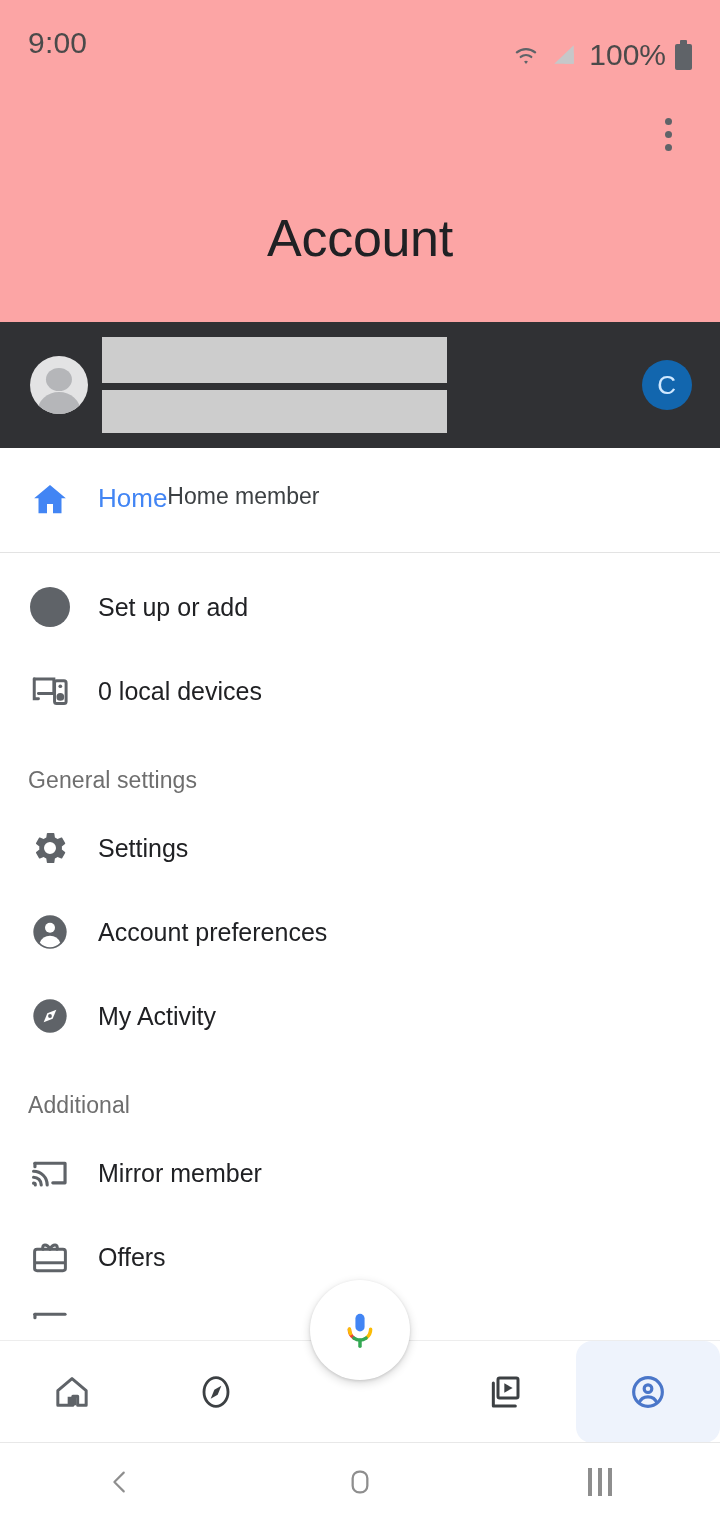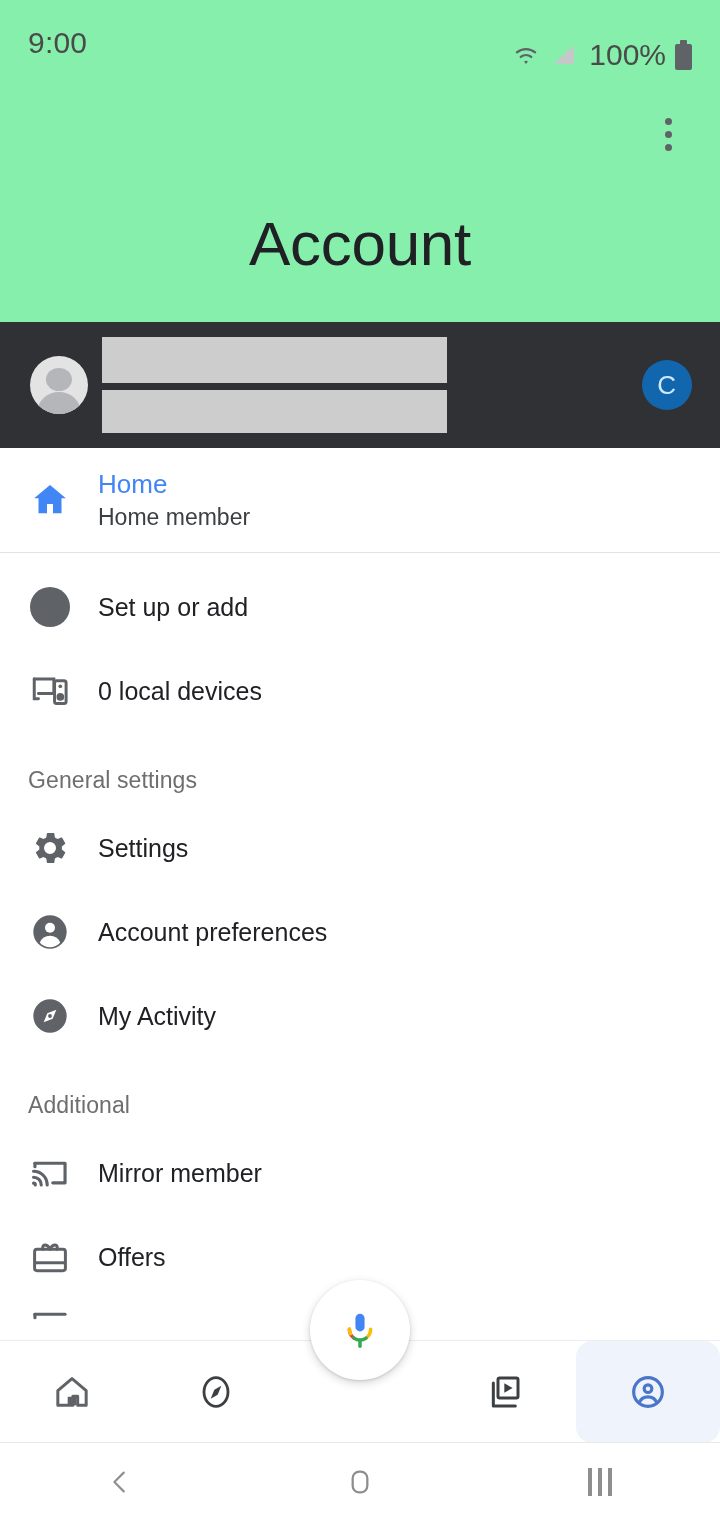--- a/index.html
+++ b/index.html
@@ -2,21 +2,21 @@
 <html><head>
 <meta charset="utf-8">
 <style>
   * { box-sizing: border-box; margin: 0; padding: 0; }
   html, body {
     width: 720px; height: 1520px;
     background: #ffffff;
     font-family: "Liberation Sans", sans-serif;
     overflow: hidden;
   }
-  .phone { position: relative; width: 720px; height: 1520px; background: #86efac; }
+  .phone { position: relative; width: 720px; height: 1520px; background: #fca5a5; }
 
   
   .statusbar {
     position: absolute; top: 0; left: 0; width: 720px; height: 86px;
     display: flex; align-items: center; padding: 0 28px;
     color: #5f6368;
   }
   .status-time { font-size: 30px; color: #4a4a4a; letter-spacing: .2px; }
   .status-right { margin-left: auto; display: flex; align-items: center; gap: 9px; margin-top: 23px; }
   .status-pct { font-size: 30px; color: #4a4a4a; margin-left: 2px; }
@@ -30,21 +30,21 @@
   .topbar { position: absolute; top: 86px; left: 0; width: 720px; height: 236px; }
   .overflow {
     position: absolute; right: 24px; top: 20px;
     width: 56px; height: 56px;
     display: flex; flex-direction: column; align-items: center; justify-content: center; gap: 6px;
     cursor: pointer;
   }
   .overflow i { display:block; width: 7px; height: 7px; border-radius: 50%; background: #5f6368; }
   .page-title {
     position: absolute; top: 122px; left: 0; width: 720px;
-    text-align: center; font-size: 62px; color: #202124; font-weight: 400;
+    text-align: center; font-size: 52px; color: #202124; font-weight: 400;
     letter-spacing: -0.3px;
   }
 
   
   .acct-banner {
     position: absolute; top: 322px; left: 0; width: 720px; height: 126px;
     background: #303134;
     display: flex; align-items: center;
   }
   .acct-avatar {
@@ -64,21 +64,21 @@
     width: 50px; height: 50px; border-radius: 50%;
     background: #1266ae; color: #cfe8ff;
     display: flex; align-items: center; justify-content: center;
     font-size: 26px; letter-spacing: .5px;
   }
 
   
   .list { position: absolute; top: 448px; left: 0; width: 720px; height: 892px; background: #fff; overflow: hidden; }
   .row { display: flex; align-items: center; height: 84px; padding: 0 0 0 28px; cursor: pointer; }
   .row .ico { width: 44px; height: 44px; flex: none; display: flex; align-items: center; justify-content: center; margin-right: 26px; }
-  .row .txt { display: flex; flex-direction: column; justify-content: center; }
+  .row .txt { display: flex; justify-content: center; }
   .row .label { font-size: 25px; color: #202124; }
   .row-home { height: 104px; }
   .row-home .label { color: #4285f4; font-size: 26px; margin-bottom: 4px; }
   .row-home .sub { font-size: 23px; color: #3c4043; }
   .divider { height: 1px; background: #e3e3e3; width: 720px; }
   .section-head {
     font-size: 23px; color: #6e6e6e; padding: 34px 12px 12px 28px; letter-spacing: .1px;
   }
   .spacer-8 { height: 12px; }
 

